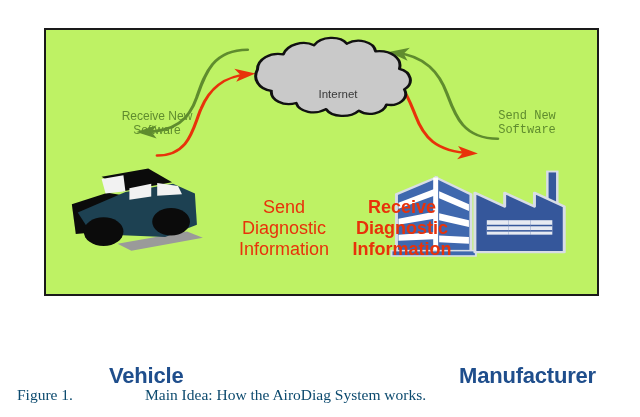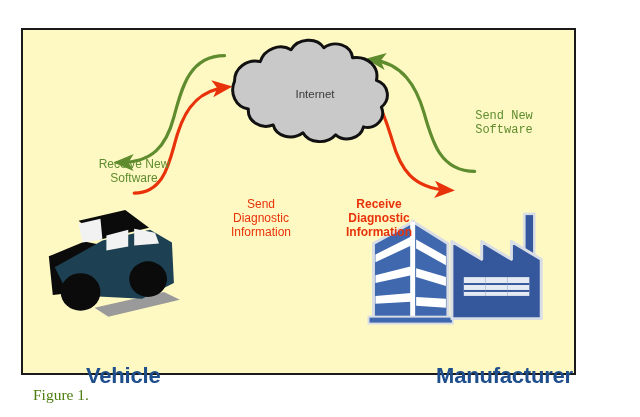--- a/index.html
+++ b/index.html
@@ -18,26 +18,26 @@
   #figure-root {
     position: absolute;
     left: 0; top: 0;
     width: 640px;
     height: 417px;
   }
 
   
   .diagram-frame {
     position: absolute;
-    left: 21px;
+    left: 44px;
     top: 28px;
     width: 555px;
-    height: 347px;
+    height: 268px;
     border: 2px solid #1a1a1a;
-    background: #fef9c3;
+    background: #bef264;
     box-sizing: border-box;
   }
 
   .diagram-svg {
     position: absolute;
     left: 0; top: 0;
     width: 100%;
     height: 100%;
     display: block;
   }
@@ -60,31 +60,30 @@
   }
 
   .label-green {
     font-size: 12px;
     color: #5f8c2e;
   }
   .label-receive-new-software {
     left: 48px;
     top: 79px;
     width: 126px;
-    margin-top: 48px;
   }
   .label-send-new-software {
     left: 420px;
     top: 79px;
     width: 122px;
     font-family: Liberation Mono, monospace;
   }
 
   .label-red {
-    font-size: 12px;
+    font-size: 18px;
     color: #e8320a;
   }
   .label-send-diagnostic {
     left: 183px;
     top: 167px;
     width: 110px;
   }
   .label-receive-diagnostic {
     left: 300px;
     top: 167px;
@@ -105,27 +104,27 @@
     top: 333px;
   }
   .label-manufacturer {
     left: 413px;
     top: 333px;
   }
 
   
   .caption {
     position: absolute;
-    left: 33px;
+    left: 17px;
     top: 386px;
     width: 580px;
     height: 24px;
     font-family: "Liberation Serif", serif;
     font-size: 15.5px;
-    color: #4d7c0f;
+    color: #0c4a6e;
     display: flex;
     align-items: flex-start;
   }
   .caption-number {
     display: inline-block;
     width: 128px;
     flex: none;
   }
   .caption-text {
     display: inline-block;
@@ -256,15 +255,16 @@
 Information</div>
 
     <div class="label-entity label-vehicle">Vehicle</div>
 
     <div class="label-entity label-manufacturer">Manufacturer</div>
 
   </div>
 
   <div class="caption">
     <span class="caption-number">Figure 1.</span>
+    <span class="caption-text">Main Idea: How the AiroDiag System works.</span>
   </div>
 
 </div>
 
 </body></html>

